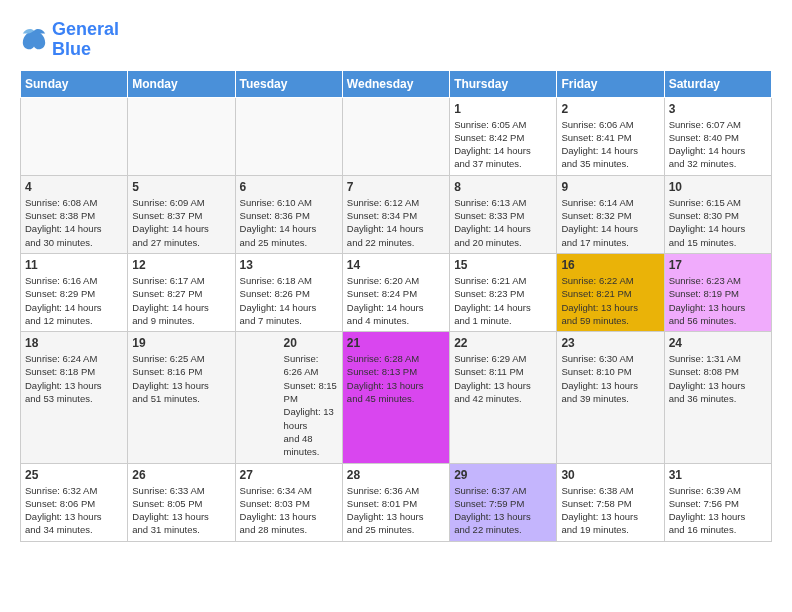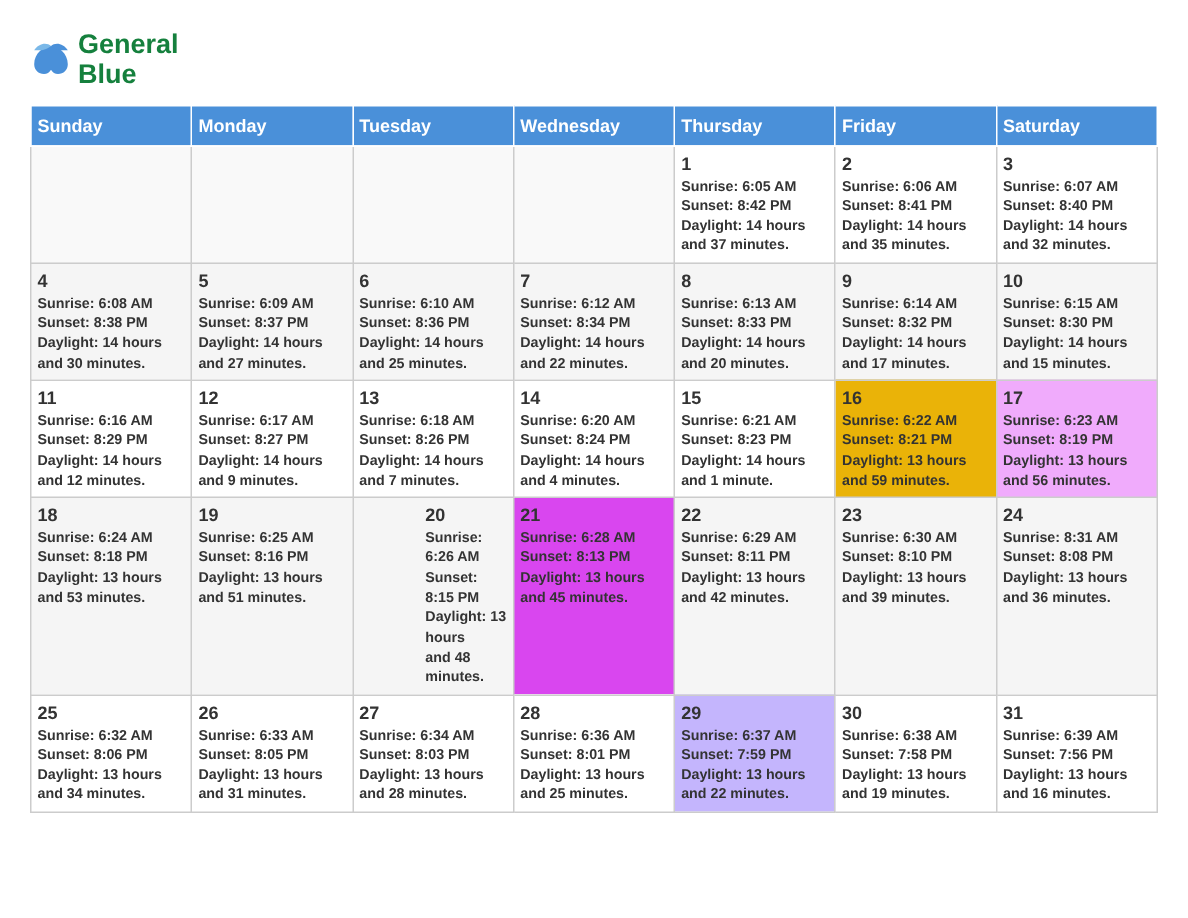--- a/index.html
+++ b/index.html
@@ -21,21 +21,21 @@
       align-items: center;
       gap: 4px;
     }
     .logo-text {
       font-size: 18px;
       font-weight: bold;
       color: #333;
       line-height: 1.1;
     }
     .logo-text span {
-      color: #15803d;
+      color: #3b82f6;
       text-align: right;
     }
     .logo-bird {
       width: 28px;
       height: 28px;
     }
     .title-block {
       text-align: right;
     }
     .month-year {
@@ -73,21 +73,20 @@
     }
     .day-number {
       font-size: 12px;
       font-weight: bold;
       margin-bottom: 2px;
     }
     .day-info {
       font-size: 9.5px;
       line-height: 1.4;
       color: #333;
-      font-weight: bold;
     }
   </style>
 </head>
 <body>
 
 <div class="header">
   <div class="logo">
     <svg class="logo-bird" viewBox="0 0 30 30">
       <path d="M15 5 C10 5, 3 10, 3 18 C3 22, 6 25, 10 25 C12 25, 14 24, 15 22 C16 24, 18 25, 20 25 C24 25, 27 22, 27 18 C27 10, 20 5, 15 5Z" fill="#4a90d9"></path>
       <path d="M15 5 C18 2, 24 3, 27 8 C24 8, 20 9, 15 5Z" fill="#4a90d9"></path>
@@ -284,21 +283,21 @@
         </td>
         <td style="background: rgb(245, 245, 245);">
           <div class="day-number">23</div>
           <div class="day-info" style="white-space: pre-line;">Sunrise: 6:30 AM
 Sunset: 8:10 PM
 Daylight: 13 hours
 and 39 minutes.</div>
         </td>
         <td style="background: rgb(245, 245, 245);">
           <div class="day-number">24</div>
-          <div class="day-info" style="white-space: pre-line;">Sunrise: 8:31 AM
+          <div class="day-info" style="white-space: pre-line;">Sunrise: 1:31 AM
 Sunset: 8:08 PM
 Daylight: 13 hours
 and 36 minutes.</div>
         </td>
       </tr>
       <tr style="background: rgb(255, 255, 255); padding-left: 23px;">
         <td style="background: rgb(255, 255, 255);">
           <div class="day-number">25</div>
           <div class="day-info" style="white-space: pre-line;">Sunrise: 6:32 AM
 Sunset: 8:06 PM

